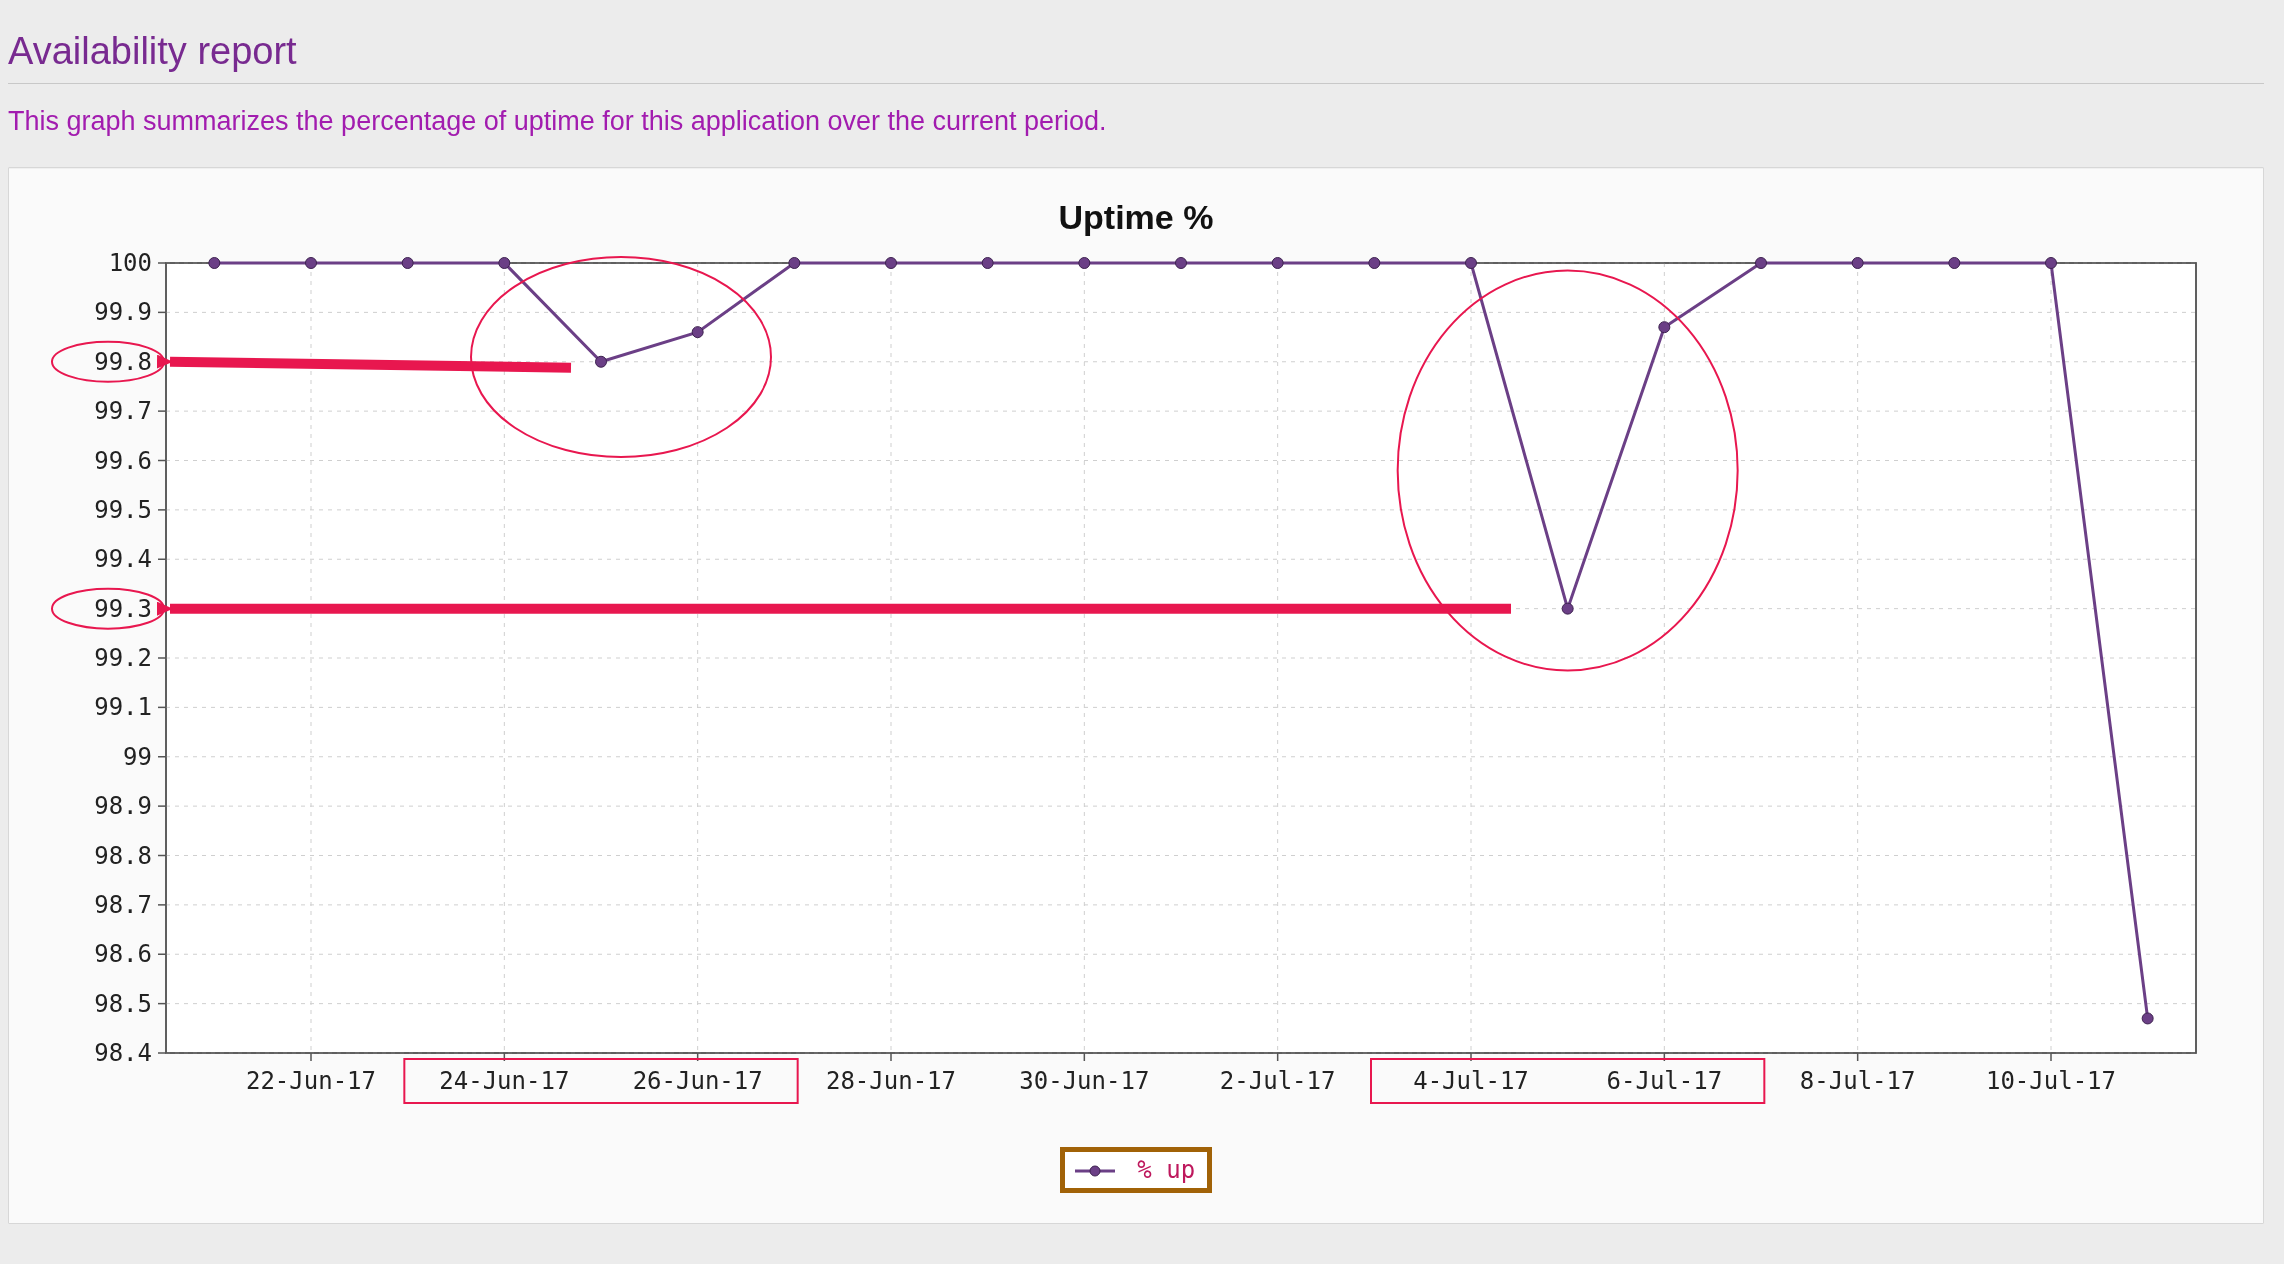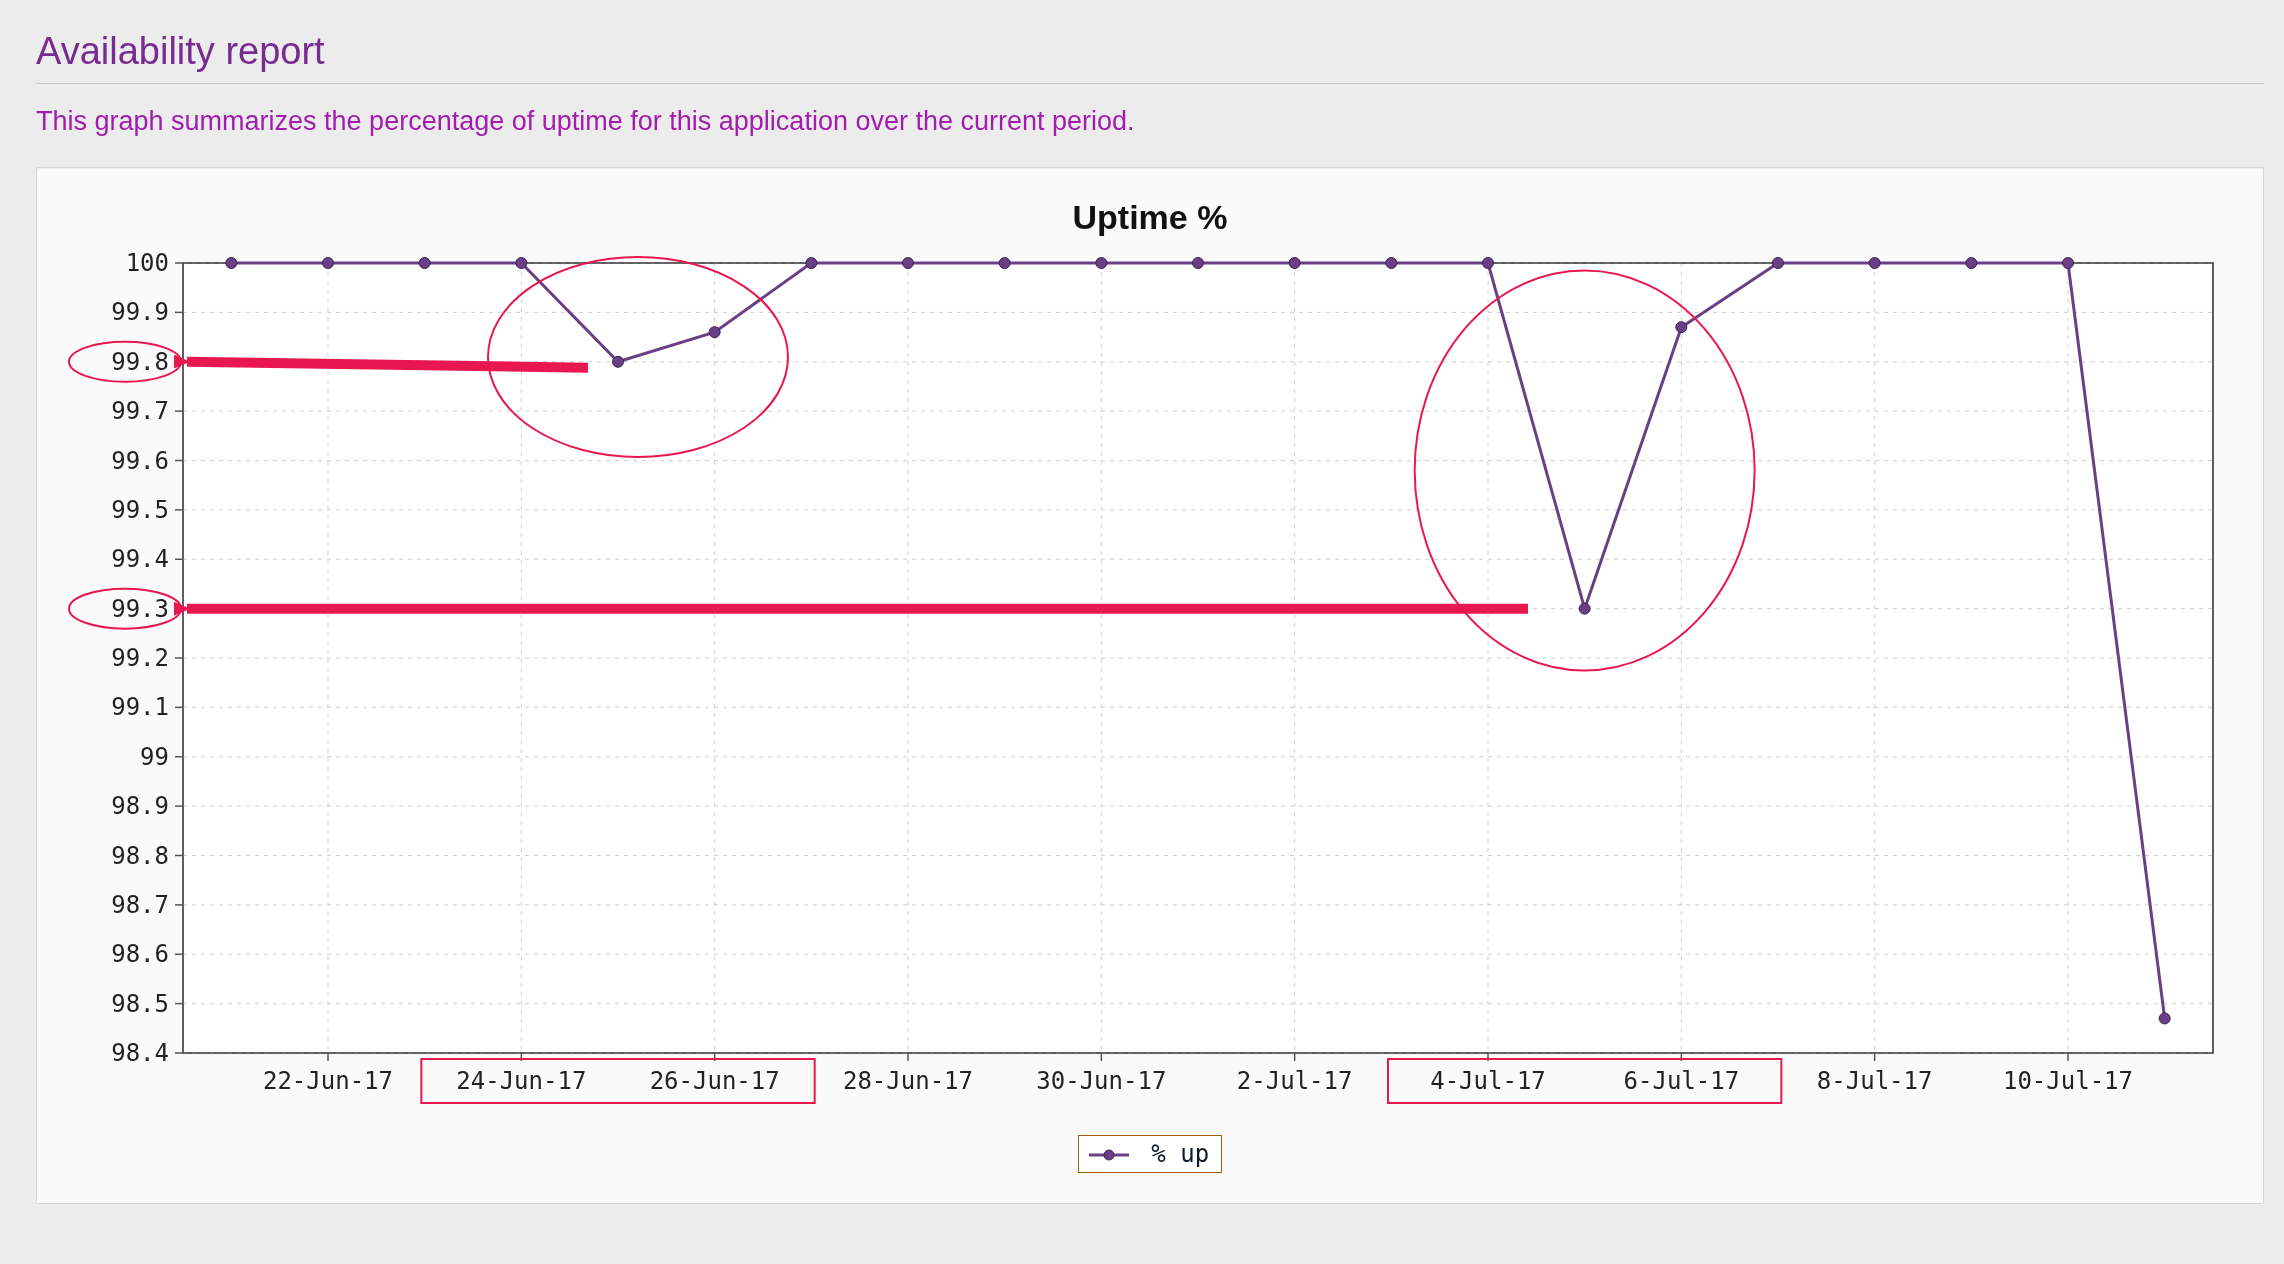--- a/index.html
+++ b/index.html
@@ -6,21 +6,21 @@
     margin: 0;
     padding: 0;
     background: #ececec;
     font-family: "Helvetica Neue", Arial, sans-serif;
     color: #333;
   }
   .page {
     width: 2284px;
     height: 1264px;
     box-sizing: border-box;
-    padding: 10px 20px 20px 36px;
+    padding: 10px 20px 20px 8px;
     background: #ececec;
   }
   .title {
     font-size: 38px;
     font-weight: 400;
     color: #782a90;
     margin: 20px 0 10px 0;
   }
   .hr {
     border: none;
@@ -42,26 +42,27 @@
   .chart-title {
     text-align: center;
     font-weight: 700;
     font-size: 34px;
     color: #111;
     margin: 10px 0 6px 0;
   }
   svg { display: block; margin: 0 auto; }
   .legend-box {
     display: inline-block;
-    border: 1px solid #a16207;
+    border: 5px solid #a16207;
     padding: 4px 12px 4px 8px;
     font-family: "Lucida Sans Typewriter","Andale Mono","DejaVu Sans Mono",monospace;
     font-size: 24px;
-    color: #0f172a;
+    color: #be185d;
     background: #fff;
+    margin-top: 12px;
   }
   .legend-wrap {
     text-align: center;
     margin-top: -8px;
   }
   .legend-marker {
     display: inline-block;
     vertical-align: middle;
     margin-right: 6px;
   }

